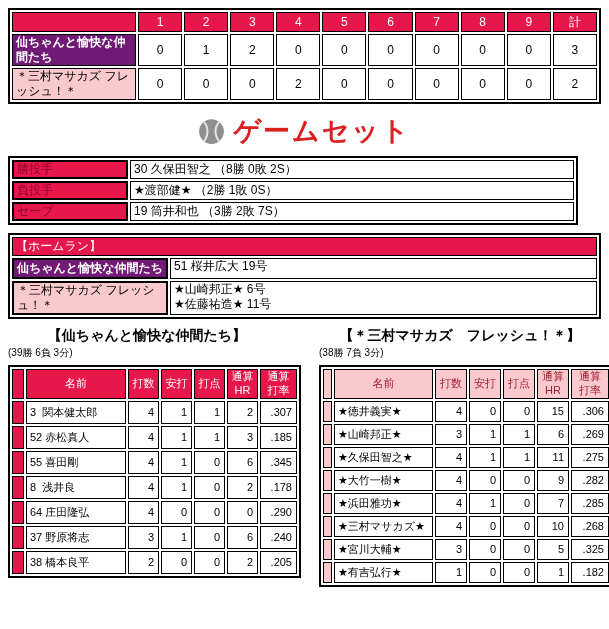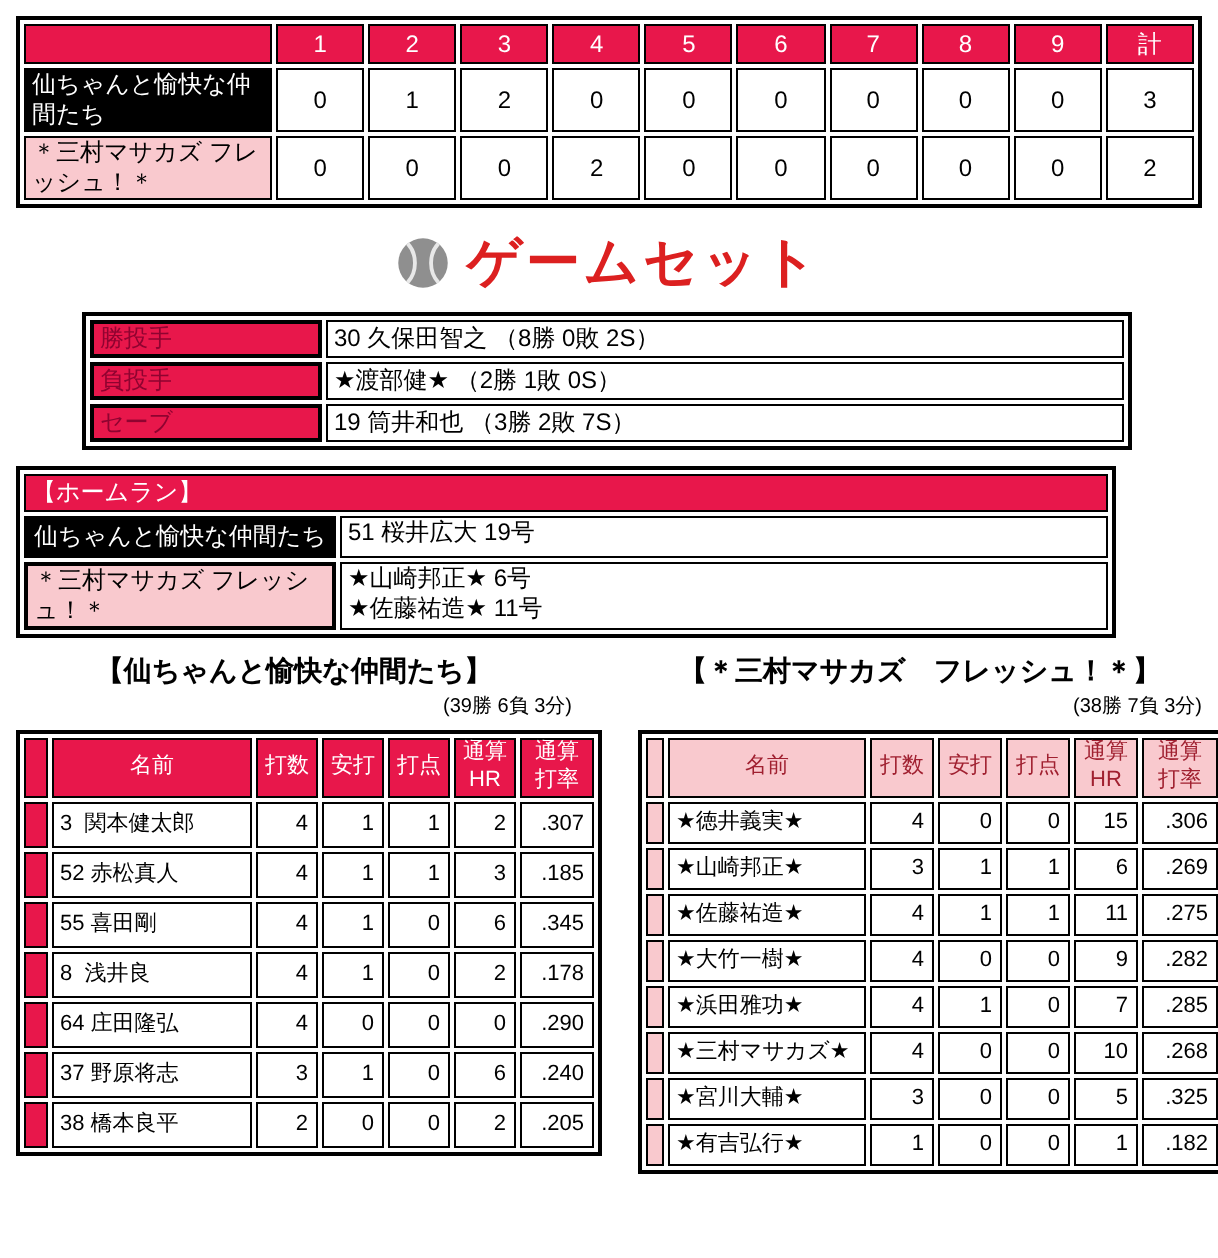--- a/index.html
+++ b/index.html
@@ -9,52 +9,52 @@
     font-size:12px;color:#000;
   }
   .page{padding:8px;box-sizing:border-box;}
 
   table{border-collapse:separate;border-spacing:2px;border:2px solid #000;background:#fff;}
   td,th{border:1px solid #000;font-weight:normal;padding:0 3px;line-height:1.25;}
 
   
   .c-red{background:#e8174b;color:#fff;}
   .c-red-dk{background:#e8174b;color:#8f0330;}
-  .c-pink{background:#000000;color:#fff;}
+  .c-pink{background:#701a75;color:#fff;font-weight:bold;}
   .c-light{background:#f9c9ce;color:#000;}
   .c-light-dk{background:#f9c9ce;color:#a02030;}
 
   
   .scoreboard{width:593px;table-layout:fixed;}
   .scoreboard td{height:18px;text-align:center;}
   .scoreboard .lblcol{text-align:left;padding-left:3px;}
 
   
   .gameset{display:flex;align-items:center;justify-content:center;gap:8px;margin:9px 0 7px 0;}
   .gameset .title{color:#dc2020;font-size:27px;font-weight:bold;letter-spacing:2px;}
 
   
-  .result{width:525px;table-layout:fixed;margin-left:33px;}
+  .result{width:570px;table-layout:fixed;}
   .result td{height:14px;font-size:12px;}
   .result .lbl{border:2px solid #000;}
 
   
-  .homerun{width:550px;table-layout:fixed;margin-top:8px;}
+  .homerun{width:593px;table-layout:fixed;margin-top:8px;}
   .homerun td{font-size:12px;}
   .homerun .hr-title{height:17px;}
   .homerun .lbl{border:2px solid #000;height:17px;}
   .homerun .val{vertical-align:top;}
 
   
   .columns{display:flex;margin-top:8px;align-items:stretch;}
   .col{display:flex;flex-direction:column;}
   .col-left{width:278px;margin-right:33px;}
   .col-right{width:282px;}
   .team-title{text-align:center;font-size:14px;font-weight:bold;white-space:nowrap;}
-  .team-record{text-align:right;font-size:10px;margin-top:1px;}
+  .team-record{text-align:left;font-size:10px;margin-top:1px;}
 
   .stat{width:100%;table-layout:fixed;margin-top:5px;font-size:11px;}
   .stat th{white-space:pre-line;text-align:center;height:28px;}
   .stat td{height:19px;}
   .col-left .stat td{height:21px;}
   .stat .name{text-align:left;white-space:pre;overflow:hidden;}
   .stat .num{text-align:right;padding-right:4px;}
   .stat .narrow{padding:0;}
 </style>
 </head>
@@ -316,21 +316,21 @@
               <td class="name">★山崎邦正★</td>
               <td class="num">3</td>
               <td class="num">1</td>
               <td class="num">1</td>
               <td class="num">6</td>
               <td class="num">.269</td>
             </tr>
 
             <tr>
               <td class="c-light narrow"></td>
-              <td class="name">★佐藤祐造★</td>
+              <td class="name">★久保田智之★</td>
               <td class="num">4</td>
               <td class="num">1</td>
               <td class="num">1</td>
               <td class="num">11</td>
               <td class="num">.275</td>
             </tr>
 
 
             <tr>
               <td class="c-light narrow"></td>

